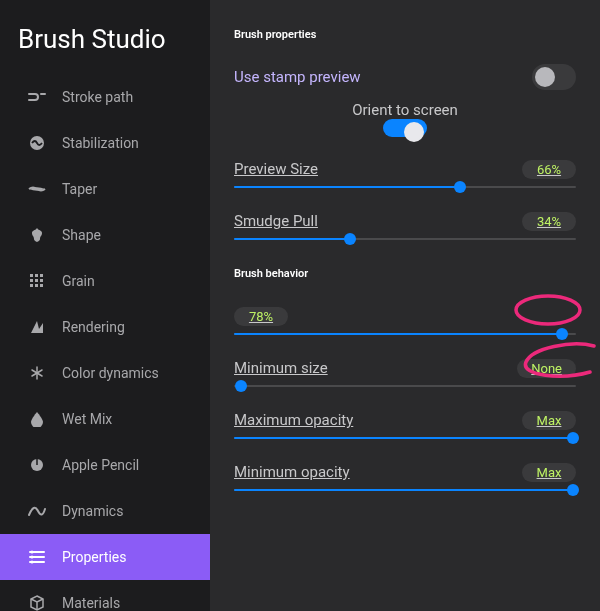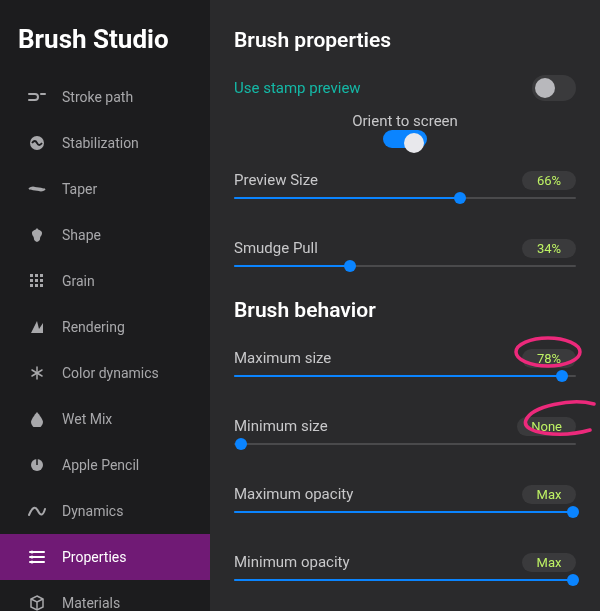--- a/index.html
+++ b/index.html
@@ -14,34 +14,34 @@
   .sidebar {
     width: 210px;
     flex: 0 0 210px;
     background: #1c1c1e;
     padding-top: 16px;
     overflow: hidden;
   }
   .app-title {
     color: #fff;
     font-size: 26px;
-    font-weight: 700;
+    font-weight: 400;
     padding: 8px 18px 20px 18px;
   }
   .nav-item {
     display: flex;
     align-items: center;
     padding: 0 26px;
     height: 46px;
     font-size: 14px;
     color: #a8a8ab;
     cursor: pointer;
   }
   .nav-item.active {
-    background: #701a75;
+    background: #8b5cf6;
     color: #fff;
   }
   .nav-item .icon {
     width: 22px;
     flex: 0 0 22px;
     display: inline-flex;
     align-items: center;
     justify-content: center;
     margin-right: 14px;
     color: #a8a8ab;
@@ -49,36 +49,36 @@
   .nav-item.active .icon { color: #fff; }
   .icon svg { display: block; }
 
   .main {
     flex: 1 1 auto;
     padding: 24px 24px 0 24px;
     position: relative;
   }
   .section-title {
     color: #fff;
-    font-size: 21px;
+    font-size: 11px;
     font-weight: 600;
     margin-bottom: 18px;
     margin-top: 4px;
   }
   .section-title.mt { margin-top: 28px; }
   .row {
     display: flex;
     align-items: center;
     justify-content: space-between;
     height: 36px;
     font-size: 15px;
     color: #c8c8ca;
     position: relative;
   }
-  .row.slider-row { margin-bottom: 32px; }
+  .row.slider-row { margin-bottom: 16px; text-decoration: underline; }
   .row .label { color: #c8c8ca; }
   .pill {
     background: #3a3a3c;
     color: #bef264;
     font-size: 13px;
     border-radius: 12px;
     padding: 2px 14px;
     min-width: 54px;
     text-align: center;
     position: relative;
@@ -282,21 +282,21 @@
     </span>
     <span>Materials</span>
   </div>
 </nav>
 
 <main class="main">
 
   <div class="section-title">Brush properties</div>
 
   <div class="row" style="margin-bottom:6px;">
-    <span class="label" style="color:#14b8a6;">Use stamp preview</span>
+    <span class="label" style="color:#c4b5fd;">Use stamp preview</span>
     <div class="toggle off">
         <div class="knob"></div>
       </div>
   </div>
 
   <div class="row" style="margin-bottom:14px;flex-direction:column;">
     <span class="label">Orient to screen</span>
     <div class="toggle on">
         <div class="knob"></div>
       </div>
@@ -318,21 +318,20 @@
     <div class="slider">
       <div class="track"></div>
         <div class="fill" style="width:34%"></div>
         <div class="thumb" style="left:34%"></div>
     </div>
   </div>
 
   <div class="section-title mt">Brush behavior</div>
 
   <div class="row slider-row">
-    <span class="label">Maximum size</span>
     <span class="pill">78%</span>
     <div class="slider">
       <div class="track"></div>
         <div class="fill" style="width:96%"></div>
         <div class="thumb" style="left:96%"></div>
     </div>
     <svg class="annot" width="80" height="40" style="right:-12px; top:-8px;">
       <ellipse cx="40" cy="20" rx="32" ry="14" stroke="#ec297b" stroke-width="3.5" fill="none"></ellipse>
     </svg>
   </div>

